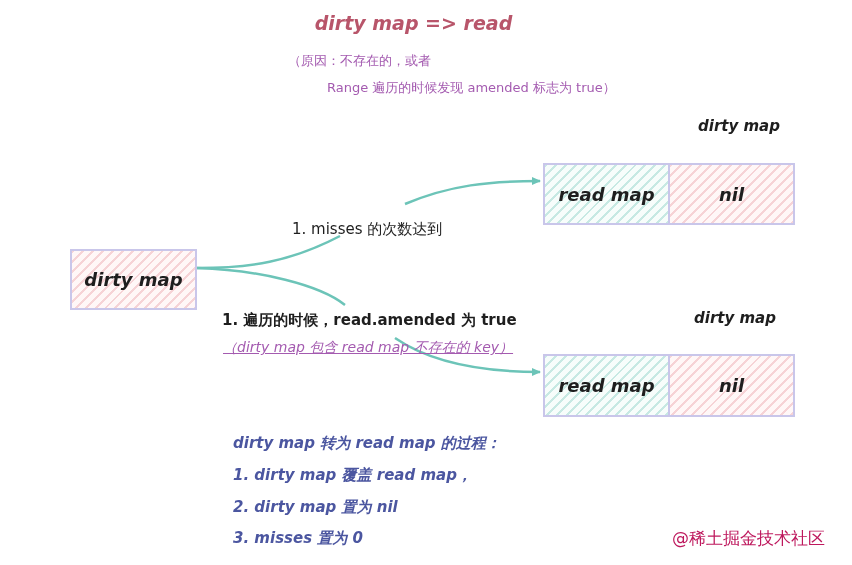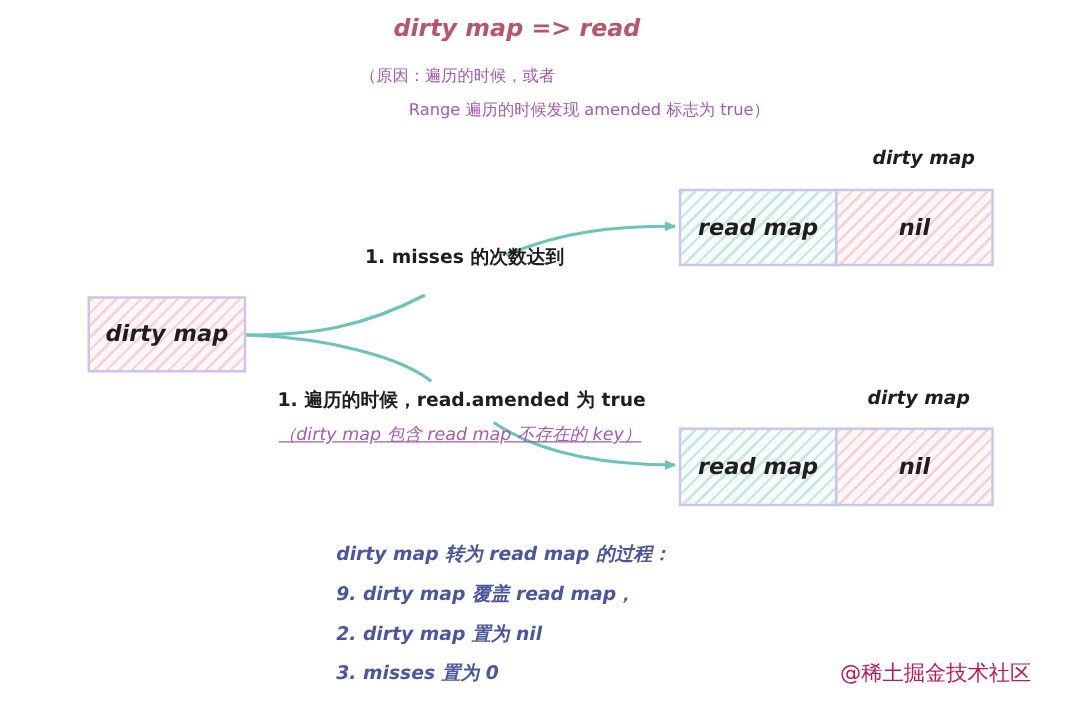--- a/index.html
+++ b/index.html
@@ -8,32 +8,32 @@
       background: #ffffff;
       font-family: "DejaVu Sans", sans-serif;
     }
     .abs { position: absolute; white-space: nowrap; }
     .title { left: 0; width: 852px; top: 12px; text-align: center; padding-left: 0; }
     .title span { font-size: 19px; color: #b8556a; font-style: italic; font-weight: bold; margin-left: -25px; }
     .reason { font-size: 13px; color: #a45bb0; }
     .box {
       position: absolute; border: 2px solid #c9c6ea; box-sizing: border-box;
       display: flex; align-items: center; justify-content: center;
-      font-size: 18px; color: #1e1e1e; font-style: italic; font-weight: bold;
+      font-size: 18px; color: #1e1e1e; font-style: italic; font-weight: bold; margin-top: 12px;
     }
     .hatch-red {
       background: repeating-linear-gradient(135deg, #f6d3d6 0 2px, #fff7f7 2px 7px);
     }
     .hatch-green {
       background: repeating-linear-gradient(135deg, #c7e9e3 0 2px, #f7fdfb 2px 7px);
     }
     .lbl { font-size: 15px; color: #1e1e1e; }
     .lbl-i { font-style: italic; font-weight: bold; }
     .purple { color: #a45bb0; font-size: 14px; text-decoration: underline; }
-    .blue { color: #4b56a0; font-size: 15px; margin-left: 36px; }
+    .blue { color: #4b56a0; font-size: 15px; }
     .watermark { font-size: 17px; color: #be185d; }
     svg.wires { position: absolute; left: 0; top: 0; }
   </style>
 </head>
 <body>
 
 <svg class="wires" width="852" height="565">
   <defs>
     <marker id="ah" markerWidth="10" markerHeight="10" refX="8" refY="5" orient="auto" markerUnits="userSpaceOnUse">
       <path d="M0,1 L9,5 L0,9 Z" fill="#6cc4b8"></path>
@@ -46,21 +46,21 @@
   <g>
     <path d="M197,268 C260,270 320,285 345,305" stroke="#6cc4b8" stroke-width="2.5" fill="none"></path>
     <path d="M395,338 C430,362 480,372 540,372" stroke="#6cc4b8" stroke-width="2.5" fill="none" marker-end="url(#ah)"></path>
   </g>
 </svg>
 
 <div class="abs title">
   <span>dirty map =&gt; read</span>
 </div>
 
-<div class="abs reason" style="left:288px; top:52px;">（原因：遍历的时候，或者</div>
+<div class="abs reason" style="left:288px; top:52px;">（原因：不存在的，或者</div>
 <div class="abs reason" style="left:287px; top:79px;margin-left:40px;">Range 遍历的时候发现 amended 标志为 true）</div>
 
 <div class="box hatch-red" style="left:70px; top:237px; width:127px; height:61px;">
   <span>dirty map</span>
 </div>
 
 <div class="abs lbl lbl-i" style="left:698px; top:117px;">dirty map</div>
 <div class="box hatch-green" style="left:543px; top:151px; width:127px; height:62px;">
   <span>read map</span>
 </div>
@@ -69,22 +69,22 @@
 </div>
 
 <div class="abs lbl lbl-i" style="left:694px; top:309px;">dirty map</div>
 <div class="box hatch-green" style="left:543px; top:342px; width:127px; height:63px;">
   <span>read map</span>
 </div>
 <div class="box hatch-red" style="left:668px; top:342px; width:127px; height:63px;">
   <span>nil</span>
 </div>
 
-<div class="abs lbl" style="left:292px; top:196px; font-weight:bold;">1. misses 的次数达到</div>
+<div class="abs lbl" style="left:292px; top:220px; font-weight:normal;">1. misses 的次数达到</div>
 <div class="abs lbl" style="left:222px; top:311px; font-weight:bold;">1. 遍历的时候，read.amended 为 true</div>
 <div class="abs purple" style="left:223px; top:339px; font-style:italic;">（dirty map 包含 read map 不存在的 key）</div>
 
 <div class="abs blue" style="left:233px; top:434px; font-style:italic; font-weight:bold;">dirty map 转为 read map 的过程：</div>
-<div class="abs blue" style="left:233px; top:466px; font-style:italic; font-weight:bold;">9. dirty map 覆盖 read map，</div>
+<div class="abs blue" style="left:233px; top:466px; font-style:italic; font-weight:bold;">1. dirty map 覆盖 read map，</div>
 <div class="abs blue" style="left:233px; top:498px; font-style:italic; font-weight:bold;">2. dirty map 置为 nil</div>
 <div class="abs blue" style="left:233px; top:529px; font-style:italic; font-weight:bold;text-align:right;">3. misses 置为 0</div>
 
 <div class="abs watermark" style="left:672px; top:527px;">@稀土掘金技术社区</div>
 
 </body></html>

